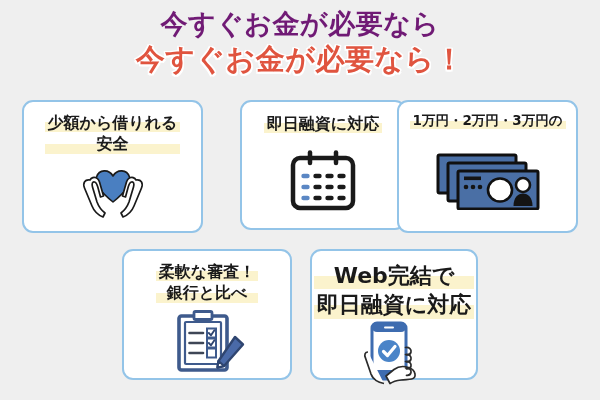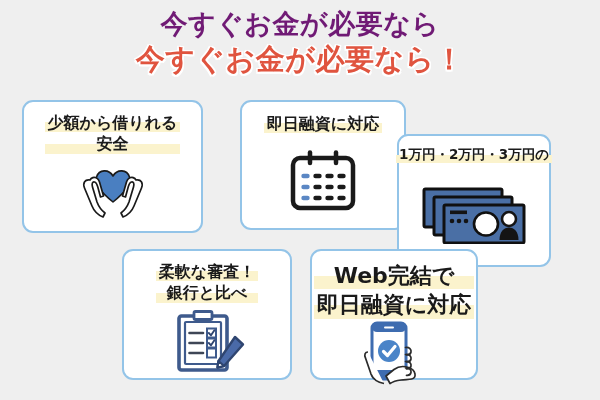--- a/index.html
+++ b/index.html
@@ -90,21 +90,21 @@
     flex: 1;
     width: 100%;
     display: flex;
     align-items: center;
     justify-content: center;
   }
 
   
   #card-1 { left: 22px;  top: 100px; width: 181px; height: 133px; }
   #card-2 { left: 210px; top: 100px; width: 166px; height: 130px; margin-left: 30px; }
-  #card-3 { left: 397px; top: 100px; width: 154px; height: 133px; margin-top: 34px; }
+  #card-3 { left: 397px; top: 100px; width: 181px; height: 133px; }
   
   #card-4 { left: 122px; top: 249px; width: 170px; height: 131px; }
   #card-5 { left: 310px; top: 249px; width: 168px; height: 131px; }
 
   #card-1 .card-title { font-size: 16px; padding-top: 10px; }
   #card-2 .card-title { font-size: 16px; padding-top: 11px; }
   #card-3 .card-title { font-size: 13.5px; padding-top: 10px; }
   #card-4 .card-title { font-size: 16px; padding-top: 10px; }
   #card-5 .card-title { font-size: 22px; padding-top: 10px; }
 

